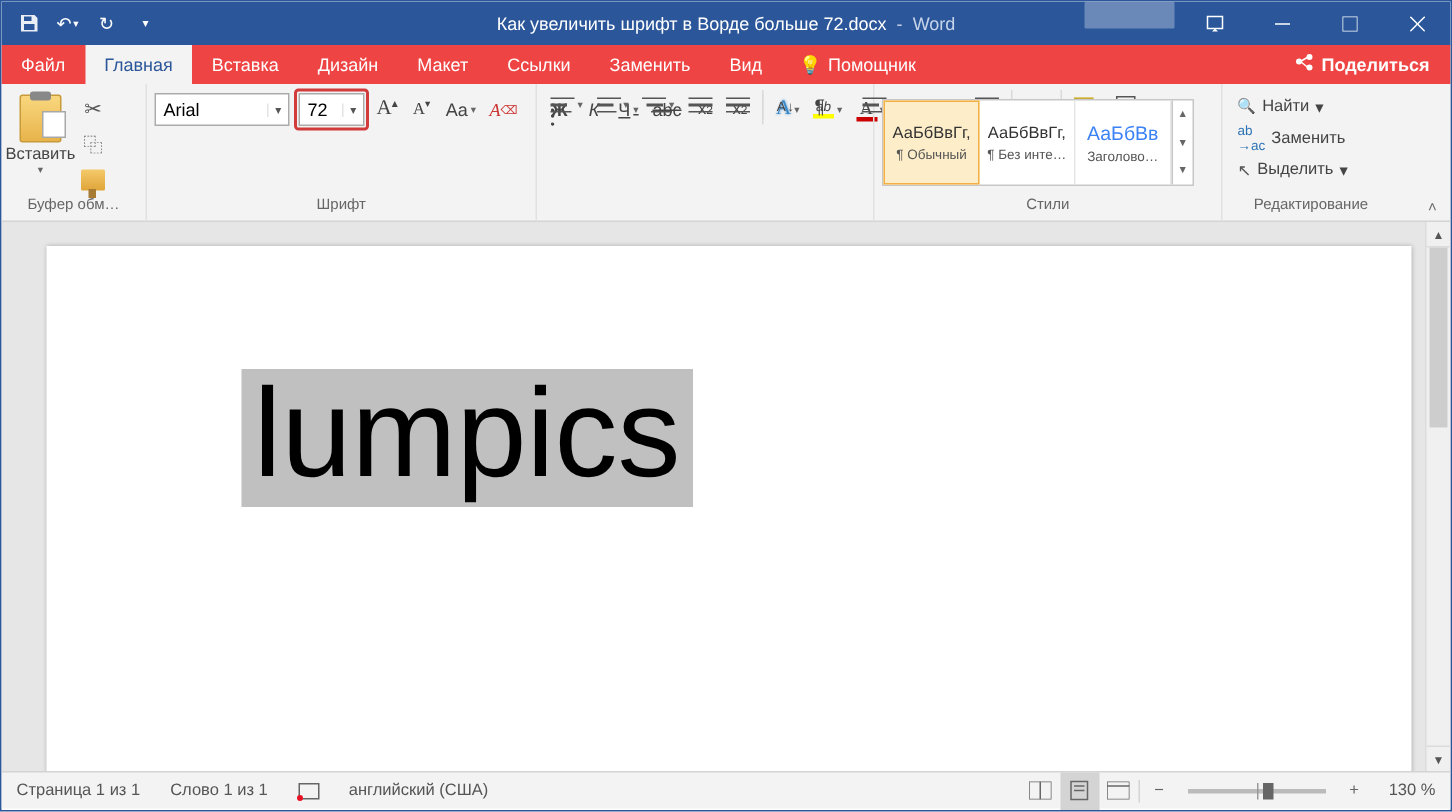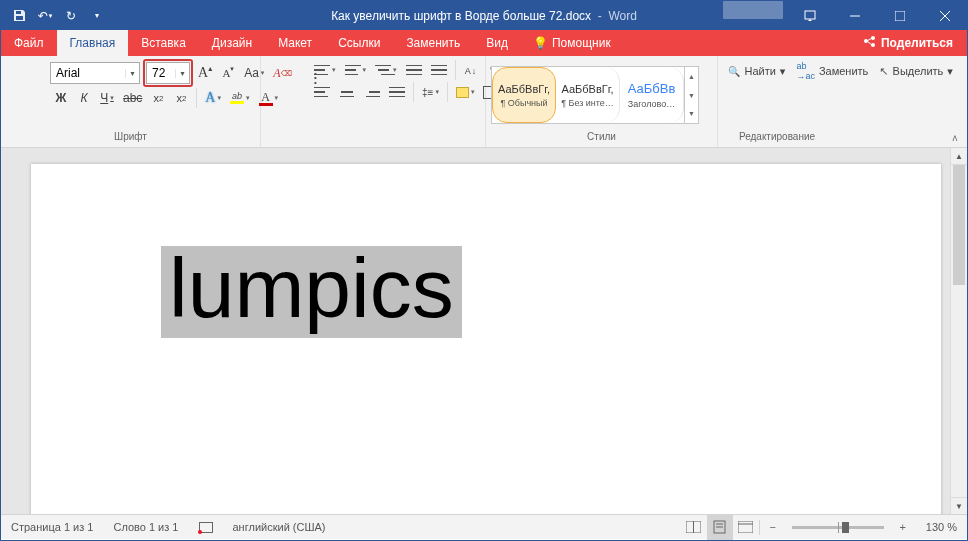--- a/index.html
+++ b/index.html
@@ -25,21 +25,21 @@
 
 
 .ribbon { height: 92px; background: #f3f3f3; border-bottom: 1px solid #d4d4d4; display: flex; position: relative; }
 .group { border-right: 1px solid #e1e1e1; display: flex; flex-direction: column; padding: 3px 5px 0 5px; }
 .group-body { flex: 1; display: flex; align-items: flex-start; }
 .group-label { height: 16px; font-size: 10px; color: #666; text-align: center; position: relative; }
 
 .btn { display: inline-flex; align-items: center; justify-content: center; height: 22px; min-width: 22px; padding: 0 3px; cursor: pointer; border: 1px solid transparent; font-size: 12px; color: #444; }
 .btn .caret { font-size: 7px; margin-left: 2px; color: #666; }
 .row { display: flex; align-items: center; gap: 1px; }
-.col { display: flex; flex-direction: row; gap: 1px; }
+.col { display: flex; flex-direction: column; gap: 1px; }
 .sep-v { width: 1px; height: 20px; background: #d9d9d9; margin: 0 3px; }
 
 
 .paste-big { width: 42px; height: 66px; display: flex; flex-direction: column; align-items: center; justify-content: flex-start; padding-top: 3px; cursor: pointer; border:1px solid transparent; }
 .paste-icon { width: 28px; height: 32px; background: linear-gradient(#f9d77e,#e8b44b); border: 1px solid #c79a3a; border-radius: 2px; position: relative; }
 .paste-icon::before { content:""; position:absolute; top:-3px; left:6px; width:14px; height:6px; background:#888; border-radius:2px;}
 .paste-icon::after { content:""; position:absolute; bottom:2px; right:-4px; width:14px; height:16px; background:#fff; border:1px solid #a8a8a8;}
 .paste-label { font-size: 11px; margin-top: 2px; color:#444;}
 .cb-side { display: flex; flex-direction: column; gap: 2px; margin-left: 2px; padding-top:2px;}
 .ic-cut::before { content:"✂"; font-size:14px; color:#555;}
@@ -52,38 +52,38 @@
 .font-name { width: 74px; padding: 0 5px; }
 .font-dd { width: 14px; text-align: center; color: #555; border-left: 1px solid #e3e3e3; cursor: pointer; font-size:8px;}
 .font-size-wrap { border: 2px solid #d13b3b; border-radius: 3px; padding: 1px; margin-left: 2px; }
 .font-size { width: 28px; padding: 0 5px; }
 .txtbtn { font-family: "Times New Roman", serif; }
 .bold { font-weight: bold; } .italic { font-style: italic; } .underline { text-decoration: underline; }
 .strike { text-decoration: line-through; }
 .sub { font-size: 11px; } .sub sub, .sub sup { font-size: 8px; }
 .color-bar { display:inline-block; width: 14px; height: 3px; }
 .A-stack { display:inline-flex; flex-direction:column; align-items:center; line-height:1;}
-.font-col { display:flex; flex-direction:column; gap:0;margin-left:44px;}
+.font-col { display:flex; gap:13px;}
 
 
 .pgicon { width:16px; height:14px; display:inline-flex; flex-direction:column; justify-content:space-around;}
 .pgicon span { height:1.5px; background:#555; display:block;}
 .al-l span:nth-child(2){width:70%;} .al-l span:nth-child(3){width:85%;}
 .al-c span{margin:0 auto;} .al-c span:nth-child(2){width:70%;} .al-c span:nth-child(3){width:85%;}
 .al-r span{margin-left:auto;} .al-r span:nth-child(2){width:70%;} .al-r span:nth-child(3){width:85%;}
 .bullets::before{content:"•"; font-size:8px; margin-right:2px;}
 .bord-ic { width:13px; height:13px; border:1px solid #555; display:inline-block;}
 .fill-ic { width:13px; height:11px; background:#ffe36e; border:1px solid #c7a933; display:inline-block;}
 .pilcrow::before { content:"¶"; font-size:13px;}
 .sort::before { content:"A"; font-size:9px;}
 .sort::after { content:"↓"; font-size:9px; margin-left:1px;}
 
 
 .styles-gallery { display: flex; border: 1px solid #c7c7c7; background: #fff; height: 58px; }
-.style-item { width: 64px; border-right: 1px solid #e7e7e7; display: flex; flex-direction: column; align-items: center; justify-content: center; cursor: pointer; padding:2px;border-radius:15px;}
+.style-item { width: 64px; border-right: 1px solid #e7e7e7; display: flex; flex-direction: column; align-items: center; justify-content: center; cursor: pointer; padding:2px;}
 .style-item.sel { border: 1px solid #f3b044; background:#fdeec9;}
 .style-prev { font-size: 11px; color:#333;}
 .style-prev.blue { color: #3b82f6; font-size:13px;}
 .style-name { font-size: 9px; color: #555; margin-top: 3px; width:100%; text-align:center; overflow:hidden; white-space:nowrap; text-overflow:ellipsis;}
 .gallery-more { width: 14px; display: flex; flex-direction: column; border-left:1px solid #c7c7c7;}
 .gallery-more div { flex:1; display:flex; align-items:center; justify-content:center; font-size:7px; color:#666; cursor:pointer;}
 
 
 .edbtn { display:flex; align-items:center; gap:4px; height:20px; padding:0 4px; font-size:11px; color:#444; cursor:pointer; border:1px solid transparent;}
 .find-ic::before{content:"🔍"; font-size:10px;}
@@ -183,20 +183,41 @@
             <line x1="4" y1="6" x2="9" y2="3" stroke="#fff"></line>
             <line x1="4" y1="6" x2="9" y2="10" stroke="#fff"></line>
           </svg></span>
       <span>Поделиться</span>
     </div>
   </div>
 </div>
 
 <div class="ribbon">
 
+  <div class="group" style="width:97px;">
+    <div class="group-body">
+      <div class="paste-big">
+        <div class="paste-icon"></div>
+        <div class="paste-label">Вставить</div>
+        <span style="font-size:7px;color:#666;">▾</span>
+      </div>
+      <div class="cb-side">
+        <div class="btn">
+            <span class="ic-cut"></span>
+          </div>
+        <div class="btn">
+            <span class="ic-copy"></span>
+          </div>
+        <div class="btn">
+            <span class="ic-fmt"></span>
+          </div>
+      </div>
+    </div>
+    <div class="group-label">Буфер обм…</div>
+  </div>
 
   <div class="group" style="width:260px;">
     <div class="group-body">
       <div class="font-col" style="width:100%;">
         <div class="row">
           <div class="font-box">
             <div class="font-name">Arial</div>
             <div class="font-dd">▾</div>
           </div>
           <div class="font-size-wrap">

